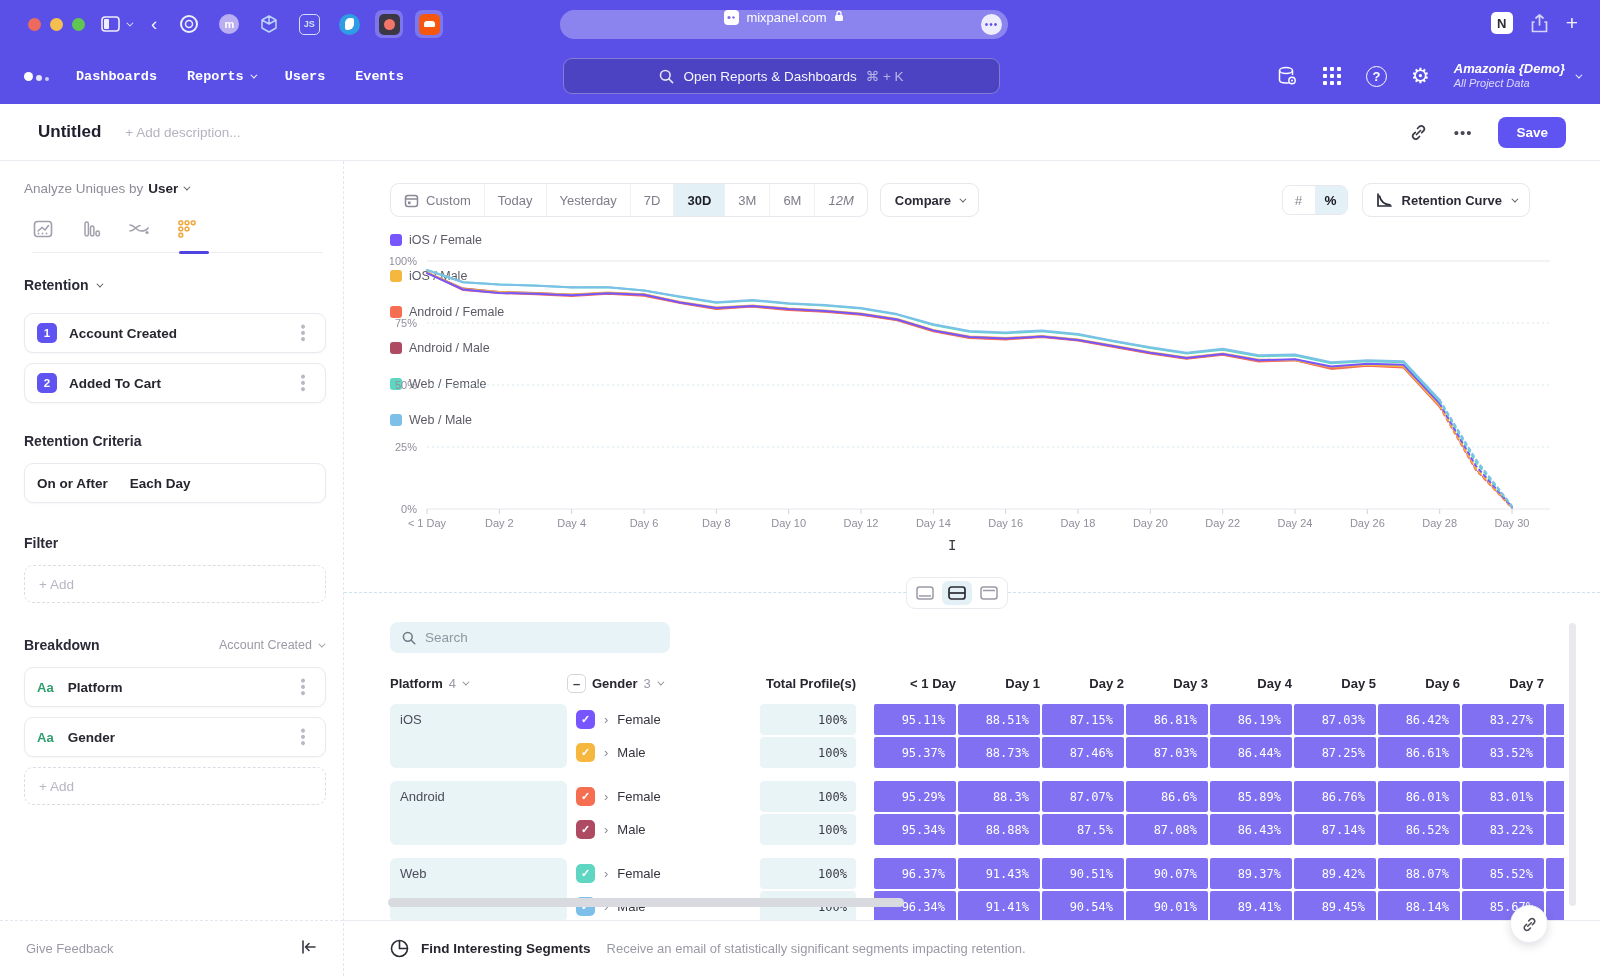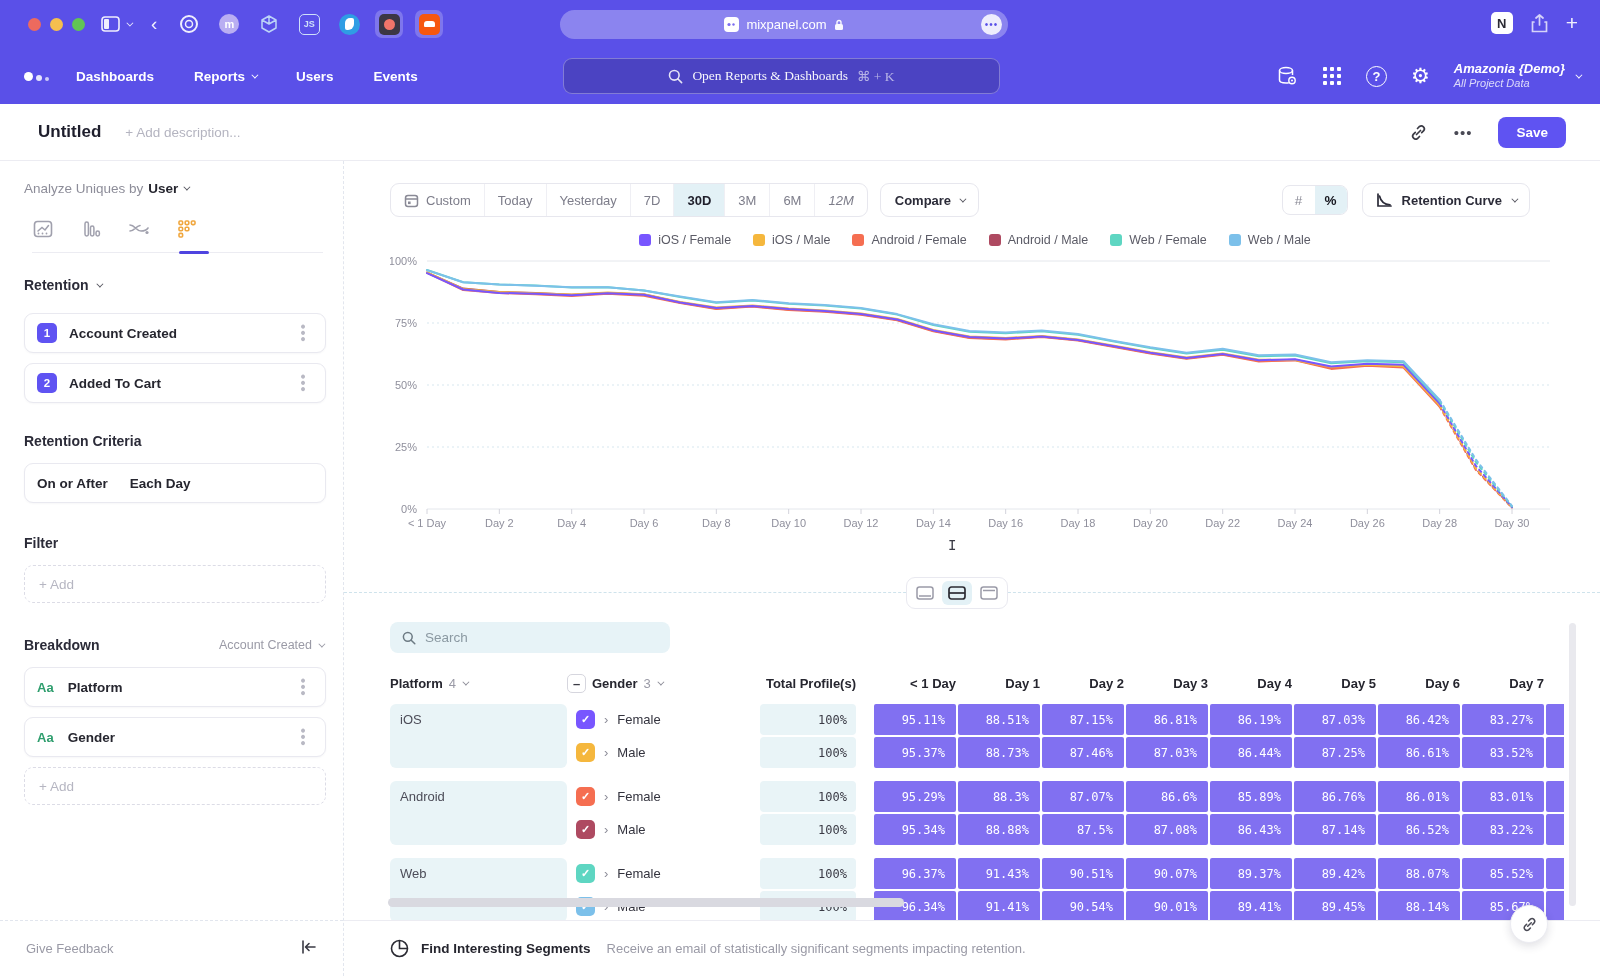--- a/index.html
+++ b/index.html
@@ -10,35 +10,35 @@
   
   .browser-bar { position:absolute; left:0; top:0; width:1600px; height:48px;
     background:#5a50e8; display:flex; align-items:center; }
   .traffic { display:flex; gap:9px; margin-left:28px; }
   .light { width:13px; height:13px; border-radius:50%; }
   .chrome-ic { color:rgba(255,255,255,.92); font-size:15px; margin-left:16px; display:flex; align-items:center; }
   .ext-row { display:flex; align-items:center; gap:12px; margin-left:18px; }
   .ext-tile { width:28px; height:28px; border-radius:7px; display:flex; align-items:center; justify-content:center; }
   .ext-tile.lit { background:rgba(255,255,255,.22); }
   .url-pill { position:absolute; left:560px; top:10px; width:448px; height:29px; border-radius:15px;
-    background:rgba(255,255,255,.30); display:flex; align-items:center; justify-content:center; gap:7px;
+    background:rgba(255,255,255,.30); display:flex; align-items:flex-start; justify-content:center; gap:7px;
     color:#fff; font-size:13px; }
   .url-more { position:absolute; right:6px; top:4px; width:21px; height:21px; border-radius:50%;
     background:rgba(255,255,255,.85); color:#5a50e8; font-size:10px; display:flex; align-items:center; justify-content:center; letter-spacing:1px;}
   .browser-right { position:absolute; right:22px; top:11px; display:flex; gap:18px; align-items:center; }
 
   
   .mp-nav { position:absolute; left:0; top:48px; width:1600px; height:56px; background:#5a50e8;
     display:flex; align-items:center; color:#fff; }
   .mp-logo { margin-left:24px; width:30px; display:flex; align-items:flex-end; gap:3px; }
-  .nav-items { display:flex; gap:40px; margin-left:22px; font-size:13.5px; font-weight:600; }
+  .nav-items { display:flex; gap:30px; margin-left:22px; font-size:13.5px; font-weight:600;font-family:Liberation Mono, monospace; }
   .nav-item { display:flex; align-items:center; gap:6px; cursor:pointer; }
   .nav-search { position:absolute; left:563px; top:10px; width:437px; height:36px; border-radius:9px;
     background:rgba(0,0,0,.16); border:1px solid rgba(255,255,255,.30);
-    display:flex; align-items:center; justify-content:center; gap:9px; font-size:13.5px; color:rgba(255,255,255,.95);font-family:Liberation Serif, serif; }
+    display:flex; align-items:center; justify-content:center; gap:9px; font-size:13.5px; color:rgba(255,255,255,.95); }
   .nav-search .short { color:rgba(255,255,255,.6); }
   .nav-right { position:absolute; right:20px; top:0; height:56px; display:flex; align-items:center; gap:24px; }
   .acct { text-align:left; line-height:1.25; }
   .acct .nm { font-size:13px; font-weight:700; }
   .acct .sub { font-size:11px; color:rgba(255,255,255,.78); }
   .chev { display:inline-block; width:7px; height:7px; border-right:1.6px solid currentColor;
     border-bottom:1.6px solid currentColor; transform:rotate(45deg) translateY(-2px); }
   .chev.sm { width:5px; height:5px; }
 
   
@@ -87,21 +87,21 @@
   .compare-btn { margin-left:12px; height:34px; border:1px solid #e7e7ee; border-radius:9px; background:#fff;
     display:flex; align-items:center; gap:8px; padding:0 14px; font-size:13px; font-weight:600; color:#2b2b38; cursor:pointer;}
   .ctrl-right { margin-left:auto; display:flex; align-items:center; gap:14px; }
   .unit-seg { display:flex; border:1px solid #e7e7ee; border-radius:8px; overflow:hidden; height:30px; }
   .unit-seg .u { width:32px; display:flex; align-items:center; justify-content:center; font-size:13.5px;
     color:#8a8a96; cursor:pointer; }
   .unit-seg .u.active { background:#e3f1f6; color:#17171f; font-weight:600; }
   .charttype-btn { height:34px; border:1px solid #e7e7ee; border-radius:9px; background:#fff; display:flex;
     align-items:center; gap:9px; padding:0 13px; font-size:13px; font-weight:600; color:#2b2b38; cursor:pointer; }
 
-  .legend { position:absolute; left:46px; width:1170px; top:72px; display:flex; justify-content:center; gap:22px; }
+  .legend { position:absolute; left:46px; width:1170px; top:72px; display:flex; justify-content:center; gap:22px;flex-direction:column; }
   .lg-item { display:flex; align-items:center; gap:7px; font-size:12.5px; color:#5b5b66; }
   .lg-sw { width:12px; height:12px; border-radius:3px; }
 
   .chart-wrap { position:absolute; left:46px; top:90px; width:1176px; height:280px; }
   .caption { position:absolute; left:46px; width:1170px; top:381px; text-align:center; font-size:13.5px; color:#a9a9b4; }
   .ibeam { position:absolute; left:604px; top:376px; color:#3a3a44; font-size:14px; font-family:"DejaVu Sans Mono",monospace;}
 
   .split-divider { position:absolute; left:0; right:0; top:431px; border-top:1px dashed #cfe3ec; }
   .layout-toggles { position:absolute; left:562px; top:416px; background:#fff; border:1px solid #e9e9f0;
     border-radius:9px; padding:3px; display:flex; gap:2px; }

